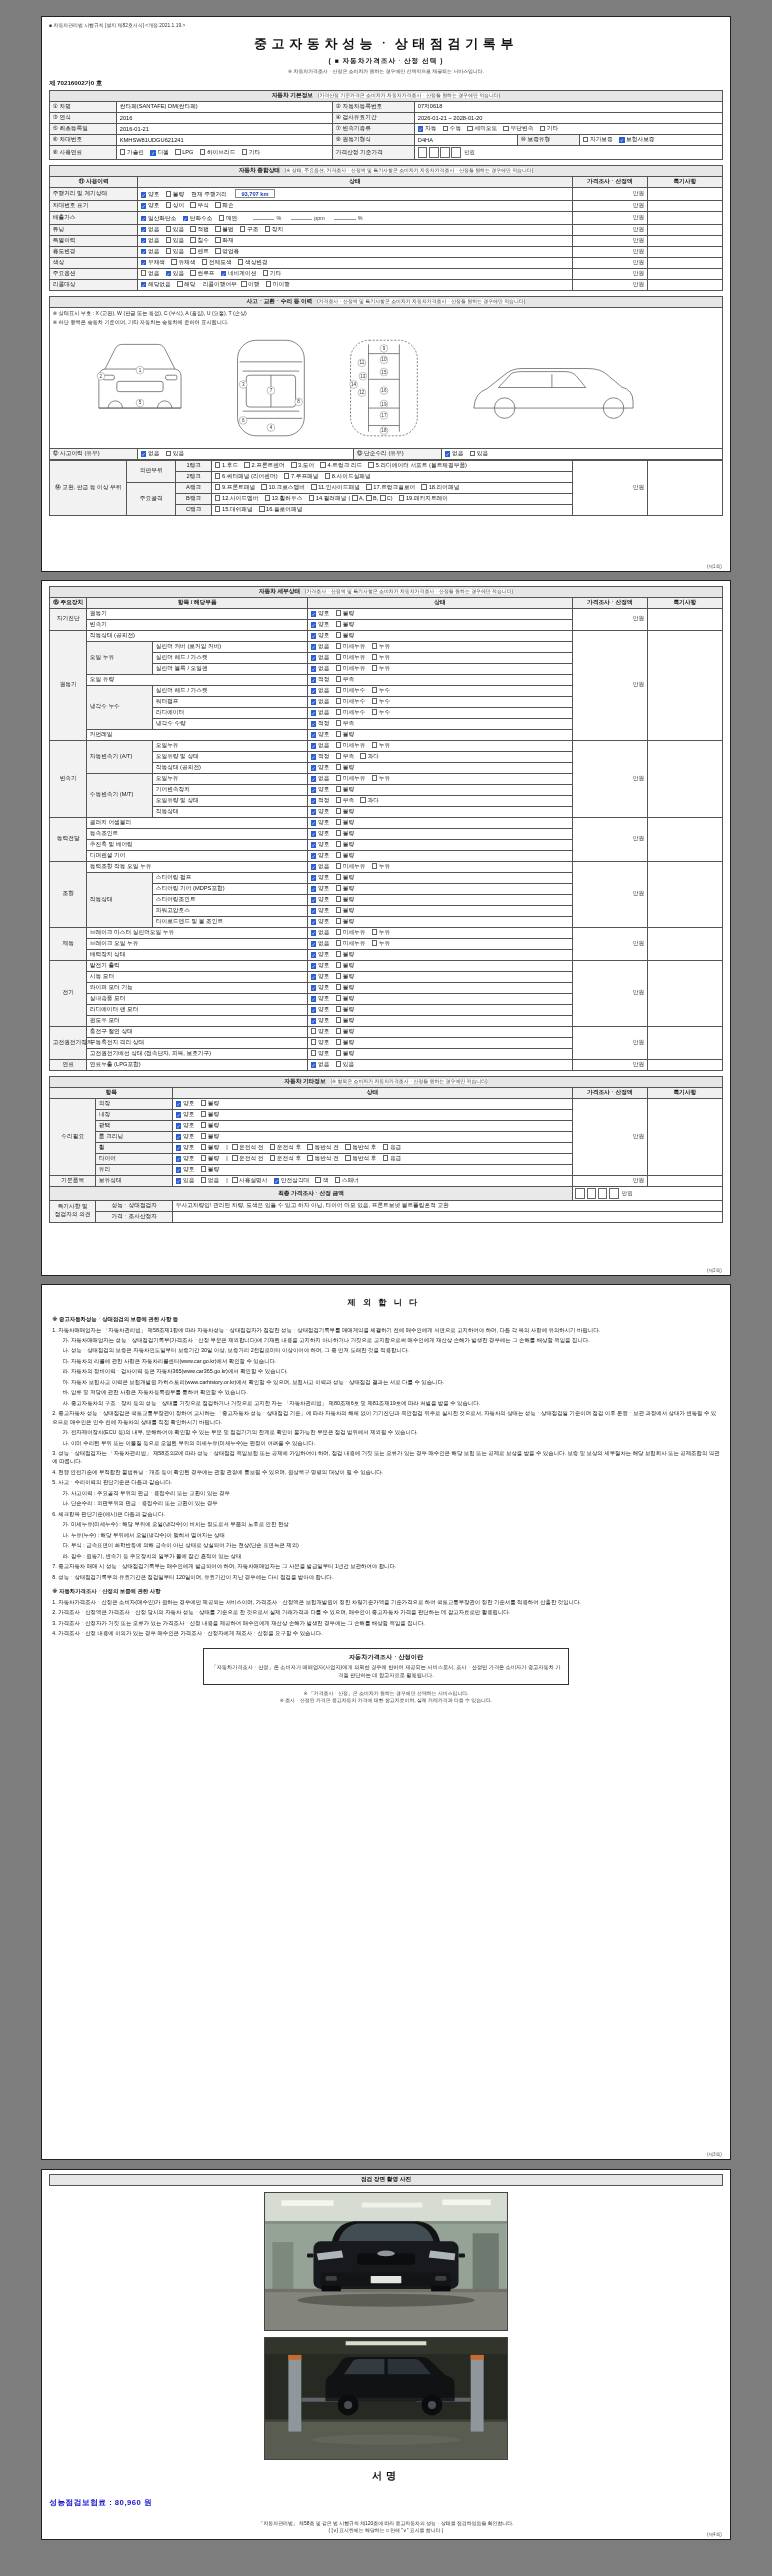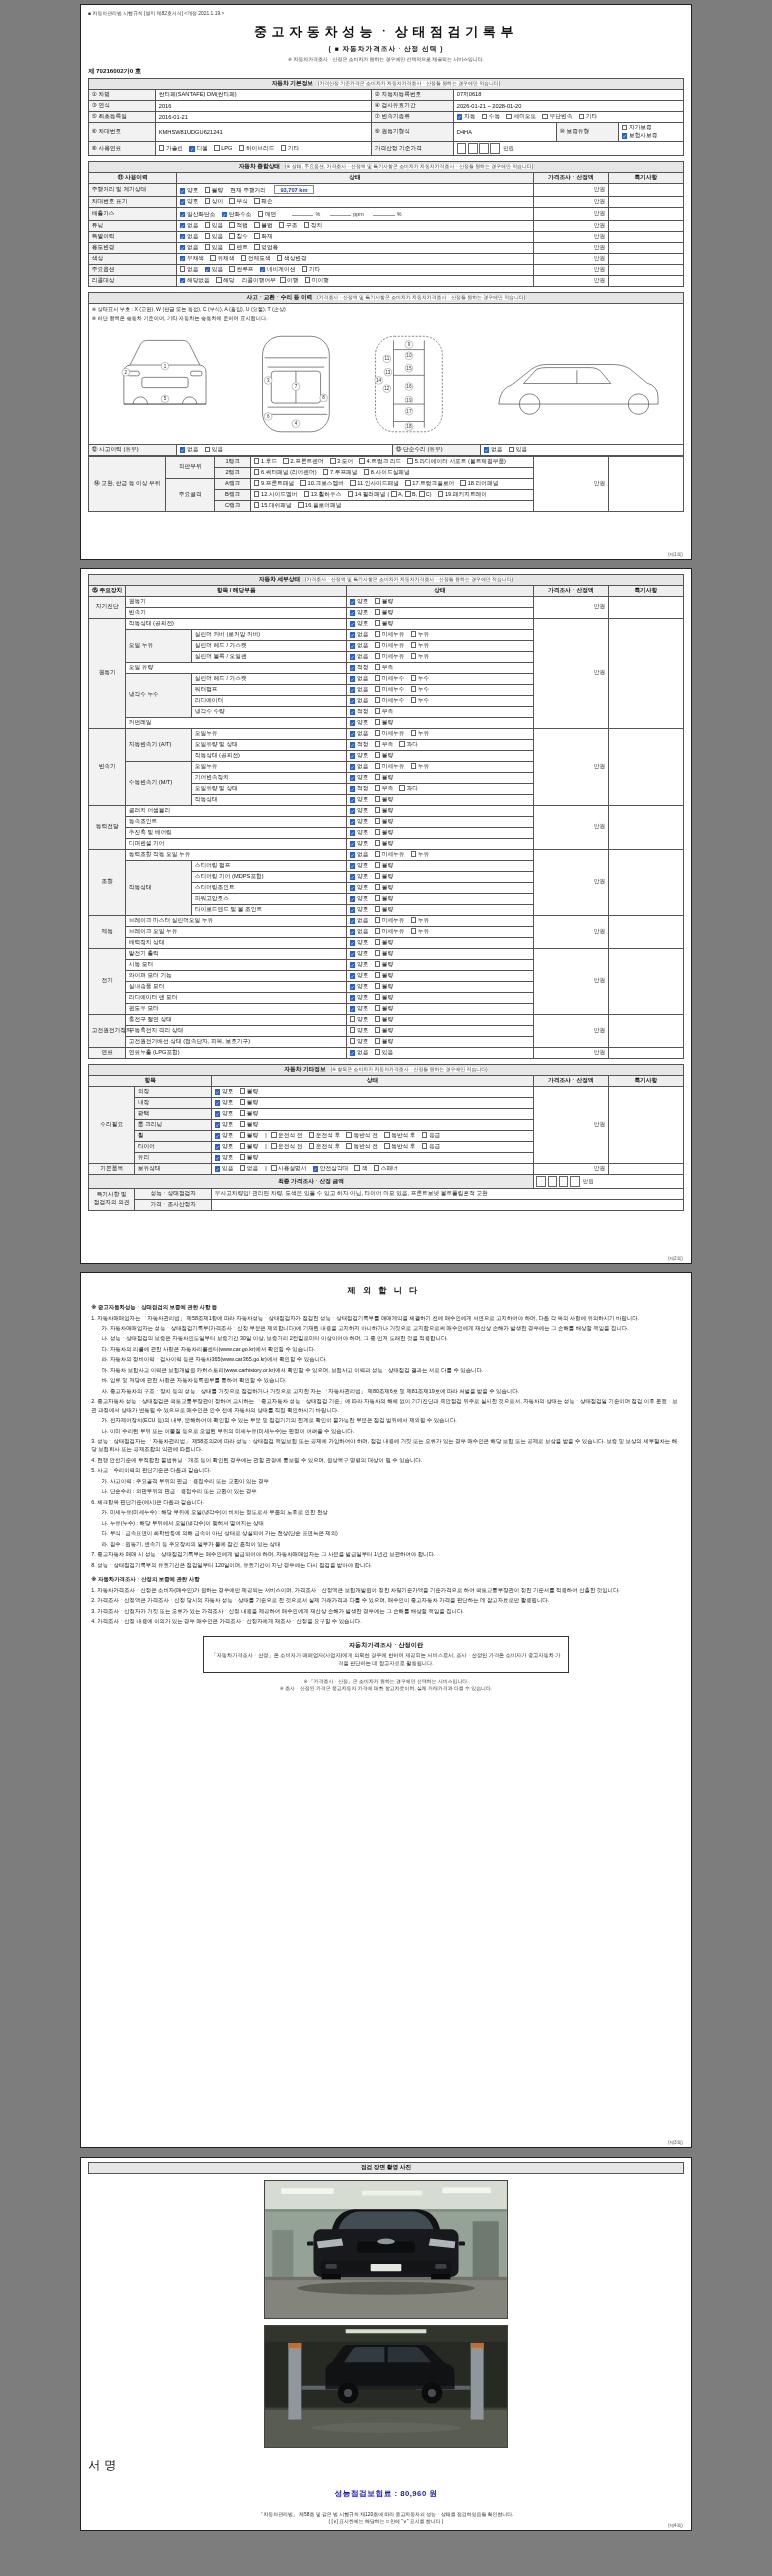--- a/index.html
+++ b/index.html
@@ -1,17 +1,17 @@
 <!DOCTYPE html>
 <html style="font-size:8.2px"><head>
 <meta charset="utf-8">
 <style>
   html,body{margin:0;padding:0;}
   body{background:#7d7d7d;font-family:"Liberation Sans","DejaVu Sans",sans-serif;color:#111;}
-  .doc{width:612px;margin:0 auto;padding:4.1px 0 20.6px;}
+  .doc{width:690px;margin:12px auto;padding:4.1px 0 20.6px;}
   .page{background:#fff;border:0.5px solid #222;padding:5.2px 7.2px 4.1px;margin-bottom:8.2px;box-sizing:border-box;position:relative;}
   .p1{min-height:556px}.p2{min-height:696px}.p3{min-height:876px}.p4{min-height:319px}
   .form-ref{font-size:4.9px;color:#333;}
   .title{font-size:13px;font-weight:bold;text-align:center;letter-spacing:4.6px;margin-top:7.2px;}
   .subtitle{font-size:6.7px;font-weight:bold;text-align:center;margin-top:3.1px;letter-spacing:1px;}
   .subnote{font-size:4.9px;text-align:center;color:#333;margin-top:2.1px;}
   .docno{font-size:6.2px;font-weight:bold;margin:5.2px 0 3.1px;}
   table.tbl{border-collapse:collapse;width:100%;table-layout:fixed;margin-top:-0.5px;}
   .tbl td{border:0.5px solid #555;padding:1px 2.6px;font-size:5.7px;vertical-align:middle;word-break:keep-all;}
   .band{background:#e6e6e6;text-align:center;font-weight:bold;font-size:6.7px;padding:2.1px;}
@@ -46,22 +46,22 @@
   .np{font-size:5.4px;line-height:1.55;margin:2.1px 3.1px;color:#111;}
   .np.ind1{margin-left:13.4px;}
   .np.bold{font-weight:bold;margin-top:6.2px;}
   .notice-box{border:0.8px solid #333;width:350px;margin:10.3px auto 5.2px;padding:4.1px 7.2px;text-align:center;}
   .notice-box .bt{font-weight:bold;font-size:6.2px;margin-bottom:2.1px;}
   .notice-box .bx{font-size:5.2px;line-height:1.5;color:#222;}
   .notice-foot{font-size:4.9px;text-align:center;color:#333;margin:1.5px 0;}
   
   .photo-wrap{text-align:center;margin:5.2px 0;}
   .photo-frame{display:inline-block;border:0.5px solid #444;line-height:0;}
-  .sign-title{font-weight:normal;font-size:12px;letter-spacing:4.1px;margin:8.2px 0 2.1px;}
-  .premium{color:#1414cc;font-weight:bold;font-size:7.7px;text-align:center;margin:15.5px 0 11.3px;letter-spacing:0.5px;}
+  .sign-title{text-align:center;font-weight:bold;font-size:10px;letter-spacing:4.1px;margin:8.2px 0 2.1px;}
+  .premium{color:#1414cc;font-weight:bold;font-size:7.7px;margin:15.5px 0 11.3px;letter-spacing:0.5px;}
   .sign-foot{font-size:4.9px;text-align:center;color:#222;margin:1.5px 0;}
   
   col.cw130{width:67px}col.cw420{width:216px}col.cw160{width:82px}col.cw200{width:103px}col.cw120{width:62px}
   col.cw170{width:88px}col.cw145{width:75px}
   col.cw72{width:37px}col.cw128{width:66px}col.cw300{width:155px}
   col.cw90{width:46px}col.cw150{width:77px}col.cw95{width:49px}col.cw70{width:36px}
 </style>
 </head>
 <body>
 

